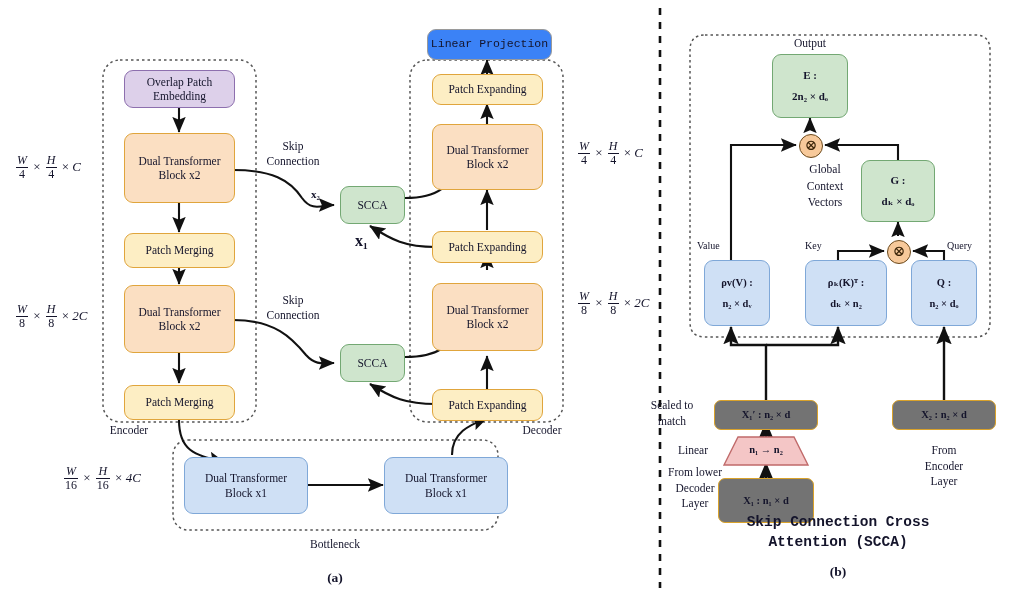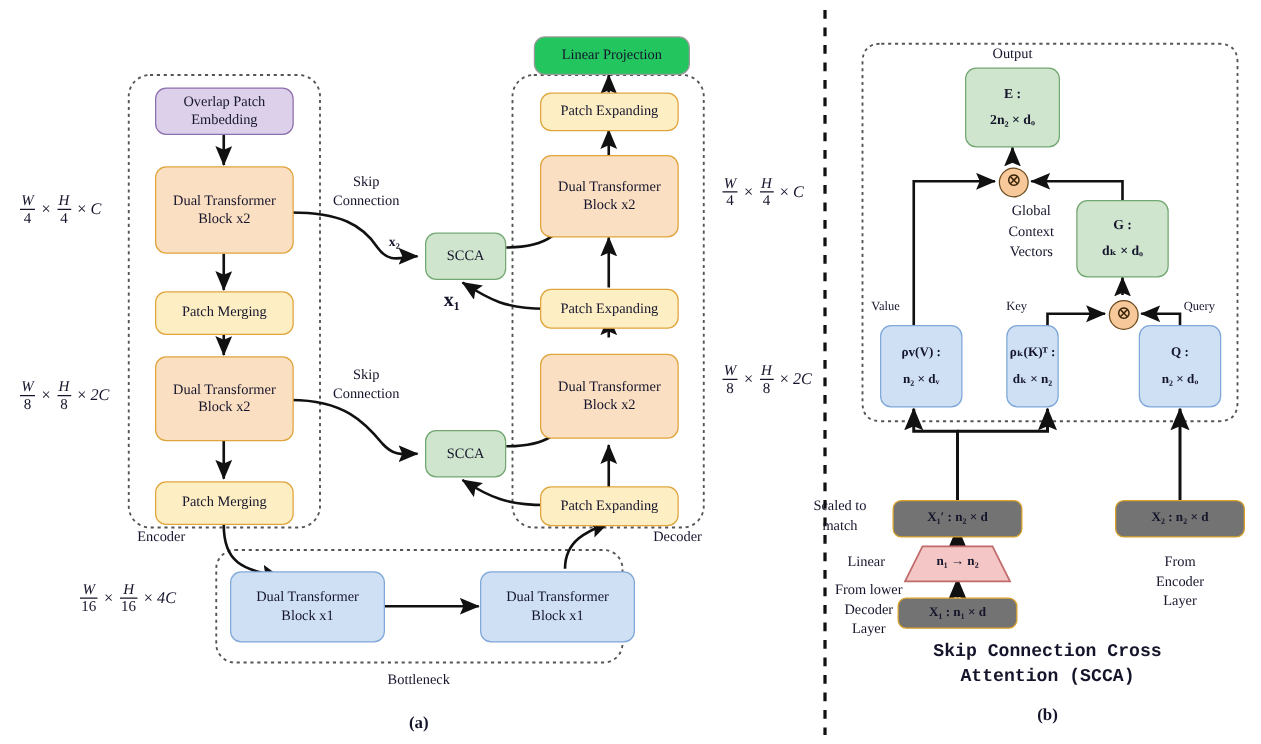--- a/index.html
+++ b/index.html
@@ -11,21 +11,21 @@
   .node{position:absolute;box-sizing:border-box;display:flex;flex-direction:column;
         align-items:center;justify-content:center;text-align:center;
         border-radius:9px;font-size:11.5px;line-height:1.25;}
   .node .ln{display:block;white-space:nowrap;}
 
   .n-purple{background:#ddd0ea;border:1.3px solid #8d6fae;}
   .n-orange{background:#fbdfc2;border:1.3px solid #e0a53c;}
   .n-yellow{background:#fdeec4;border:1.3px solid #e0a53c;}
   .n-green {background:#cfe5cd;border:1.3px solid #73a873;}
   .n-blue  {background:#cfe0f5;border:1.3px solid #7fa8d8;}
-  .n-grey  {background:#22c55e;border:1.3px solid #9a9a9a;}
+  .n-grey  {background:#3b82f6;border:1.3px solid #9a9a9a;font-family:Liberation Mono, monospace;}
   .n-gold  {background:#737373;border:1.4px solid #d9a22b;border-radius:7px;}
   .cap{position:absolute;font-size:10px;white-space:nowrap;text-align:center;}
   .capc{position:absolute;font-size:11.5px;white-space:nowrap;text-align:center;
         transform:translateX(-50%);}
   .capl{position:absolute;font-size:11.5px;line-height:1.3;text-align:center;
         transform:translateX(-50%);}
   .mth{position:absolute;font-size:13px;white-space:nowrap;font-style:normal;}
   .bold{font-weight:bold;}
   .panel-lab{position:absolute;font-weight:bold;font-size:13.5px;transform:translateX(-50%);}
   .title-b{position:absolute;font-weight:bold;font-size:14.5px;line-height:1.35;
@@ -263,35 +263,35 @@
     <span style="position:relative;top:-1px;">⊗</span>
   </div>
 
   <div class="cap" style="left:697px;top:240px;">Value</div>
   <div class="node n-blue" style="left:704px;top:260px;width:66px;height:66px;">
     <span class="ln bold" style="font-size:10.5px;">ρᴠ(V) :</span>
     <span class="ln bold" style="font-size:10.5px;margin-top:8px;text-align:center;">n₂ × dᵥ</span>
   </div>
 
   <div class="cap" style="left:805px;top:240px;">Key</div>
-  <div class="node n-blue" style="left:805px;top:260px;width:42px;height:66px;">
+  <div class="node n-blue" style="left:805px;top:260px;width:82px;height:66px;">
     <span class="ln bold" style="font-size:10.5px;">ρₖ(K)ᵀ :</span>
     <span class="ln bold" style="font-size:10.5px;margin-top:8px;">dₖ × n₂</span>
   </div>
 
   <div class="cap" style="left:947px;top:240px;">Query</div>
   <div class="node n-blue" style="left:911px;top:260px;width:66px;height:66px;">
     <span class="ln bold" style="font-size:10.5px;">Q :</span>
     <span class="ln bold" style="font-size:10.5px;margin-top:8px;">n₂ × dₒ</span>
   </div>
 
   <div class="node n-gold" style="left:714px;top:400px;width:104px;height:30px;">
     <span class="ln bold" style="font-size:10.5px;">X₁′ : n₂ × d</span>
   </div>
-  <div class="node n-gold" style="left:718px;top:478px;width:96px;height:25px;">
+  <div class="node n-gold" style="left:718px;top:478px;width:96px;height:45px;">
     <span class="ln bold" style="font-size:10.5px;">X₁ : n₁ × d</span>
   </div>
   <div class="node n-gold" style="left:892px;top:400px;width:104px;height:30px;">
     <span class="ln bold" style="font-size:10.5px;">X₂ : n₂ × d</span>
   </div>
 
   <div style="position:absolute;left:766px;top:444px;transform:translateX(-50%);
               font-size:10.5px;font-weight:bold;white-space:nowrap;">
     <span>n₁ → n₂</span>
   </div>

